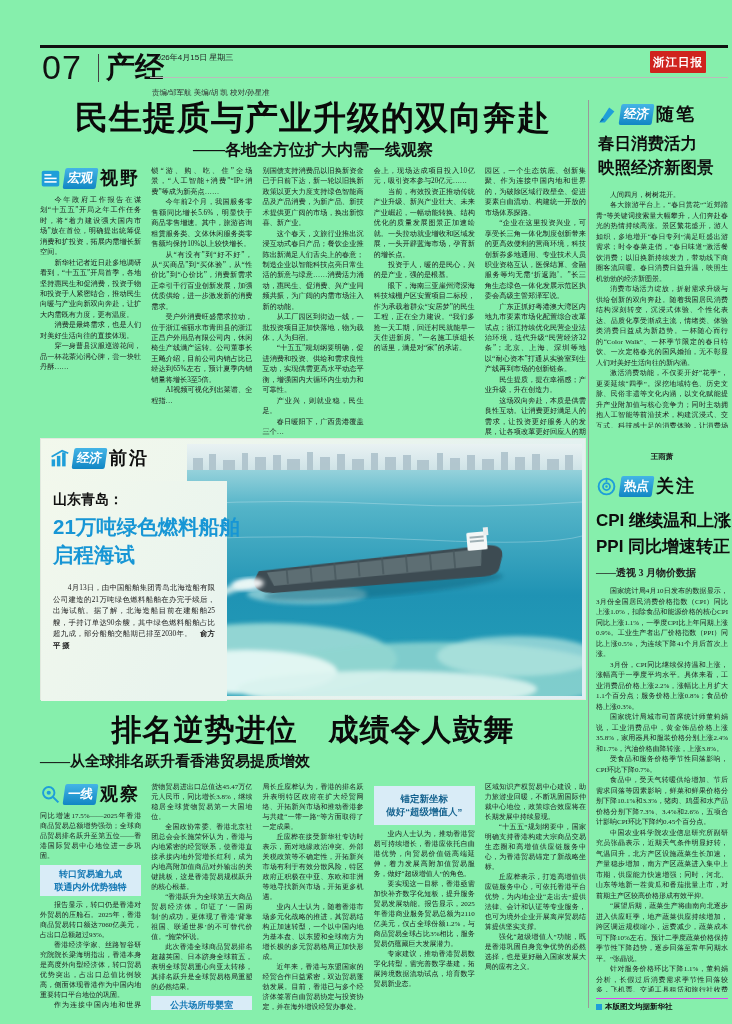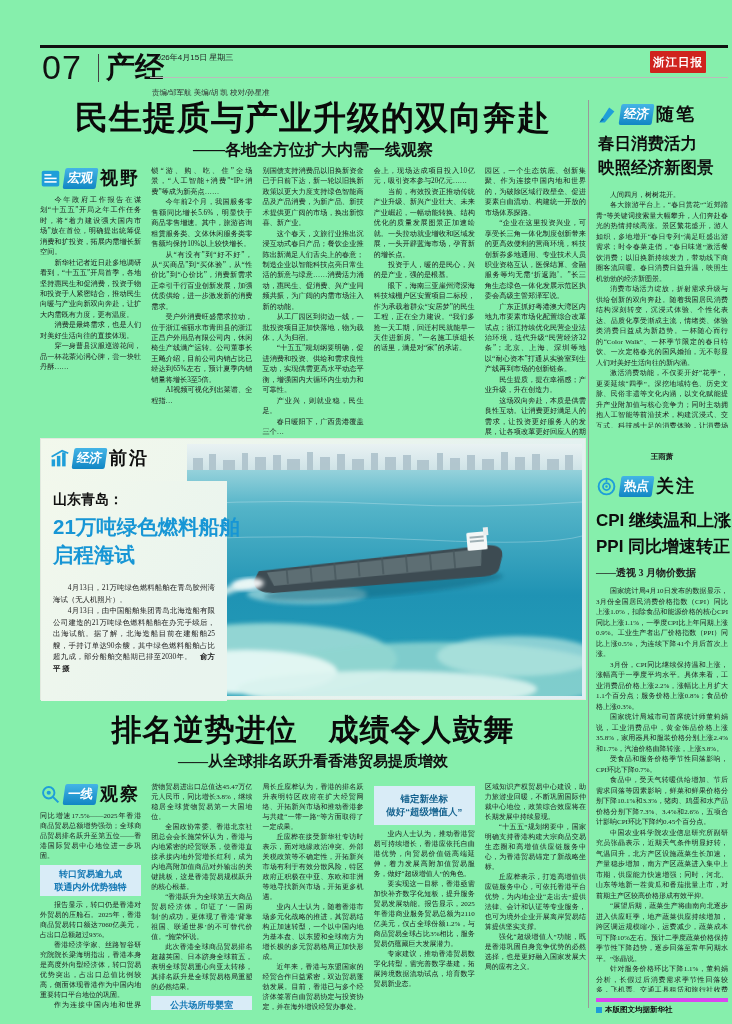--- a/index.html
+++ b/index.html
@@ -47,21 +47,21 @@
               background:linear-gradient(120deg,#f2f8ec 0%,#e9f4ee 80%);padding:0 0 0 12px;box-sizing:border-box;}
   .fkicker{font-size:14px;font-weight:bold;color:#111;margin:10px 0 4px;}
   .ftitle{font-family:"Liberation Sans",sans-serif;font-size:20.5px;font-weight:bold;
           color:#1796d5;line-height:1.35;white-space:nowrap;}
   .fcaps{margin-top:14px;width:162px;text-align:justify;}
   .fcaps p{font-size:7.4px;line-height:1.55;text-indent:2em;margin:0;color:#222;}
   .fcredit{font-weight:bold;}
   
   .hkhead{position:absolute;left:40px;top:710px;width:546px;text-align:center;
           font-size:30px;font-weight:bold;letter-spacing:1px;color:#0a0a0a;}
-  .hkdeck{position:absolute;left:40px;top:752px;width:546px;text-align:center;
+  .hkdeck{position:absolute;left:40px;top:752px;width:546px;text-align:left;
           font-size:15px;font-weight:bold;color:#111;}
   .hkcols{position:absolute;left:40px;top:782px;width:546px;height:228px;display:flex;gap:10px;}
   .hkcol{flex:1 1 0;overflow:hidden;text-align:justify;}
   .hkcol p.art{font-size:7px;line-height:1.43;}
   .band{background:#d9ecf7;color:#1478b4;font-weight:bold;font-size:9px;
         font-family:"Liberation Sans",sans-serif;text-align:center;padding:3px 1px;
         margin:4px 0;line-height:1.4;}
   .bandbox{padding:6px 1px;font-size:9.5px;color:#14628f;}
   
   .vdiv{position:absolute;left:588px;top:100px;width:1px;height:908px;background:#999;}
@@ -73,21 +73,21 @@
   .sb-body p{font-size:7px;line-height:1.5;text-indent:2em;margin:0;color:#1c1c1c;}
   .essay-body{height:238px;}
   .essay-byl{position:absolute;left:596px;top:452px;width:132px;text-align:center;
              font-weight:bold;font-size:7.5px;}
   .hot-label{position:absolute;left:596px;top:474px;width:140px;}
   .hot-title{position:absolute;left:596px;top:508px;width:136px;font-family:"Liberation Sans",sans-serif;
              font-size:17px;font-weight:bold;line-height:1.5;color:#0d0d0d;}
   .hot-sub{position:absolute;left:596px;top:566px;width:132px;font-size:10px;font-weight:bold;color:#222;}
   .hot-body{position:absolute;left:596px;top:586px;width:132px;height:406px;}
   .foot-note{position:absolute;left:596px;top:998px;width:132px;display:flex;align-items:center;gap:3px;
-             font-size:7.5px;font-weight:bold;color:#111;border-top:4px solid #d946ef;padding-top:3px;
+             font-size:7.5px;font-weight:bold;color:#111;border-top:1px solid #d946ef;padding-top:3px;
              font-family:"Liberation Sans",sans-serif;}
   .sq{display:inline-block;width:6px;height:6px;background:#1e9ed9;}
 </style>
 </head>
 <body>
 
 <div class="page">
 
   <div class="rule-top"></div>
   <div class="pageno">07</div>
@@ -229,21 +229,20 @@
         <ellipse cx="60" cy="128" rx="16" ry="6" fill="#ffffff" opacity="0.9" filter="url(#soft)"></ellipse>
         <path d="M66 126 Q30 132 6 150" stroke="#e8f7f3" stroke-width="7" fill="none" opacity="0.8" filter="url(#soft)"></path>
       </g>
     </svg>
 
     <div class="ftextpanel">
       <div class="fkicker">山东青岛：</div>
       <div class="ftitle">21万吨绿色燃料船舶</div>
       <div class="ftitle">启程海试</div>
       <div class="fcaps">
-        <p>4月13日，21万吨绿色燃料船舶在青岛胶州湾海试（无人机照片）。</p>
         <p><span>4月13日，由中国船舶集团青岛北海造船有限公司建造的21万吨绿色燃料船舶在办完手续后，出海试航。据了解，北海造船目前在建船舶25艘，手持订单达90余艘，其中绿色燃料船舶占比超九成，部分船舶交船期已排至2030年。</span>　<span class="fcredit">俞方平 摄</span></p>
       </div>
     </div>
 
     <div class="seclabel">
       <svg class="ic" viewBox="0 0 24 24">
         <rect x="3" y="13" width="4" height="8" fill="#1e9ed9"></rect>
         <rect x="9" y="9" width="4" height="12" fill="#1e9ed9"></rect>
         <rect x="15" y="5" width="4" height="16" fill="#1e9ed9"></rect>
         <path d="M3 10 L15 3 L22 6" stroke="#1e9ed9" stroke-width="2" fill="none"></path>

